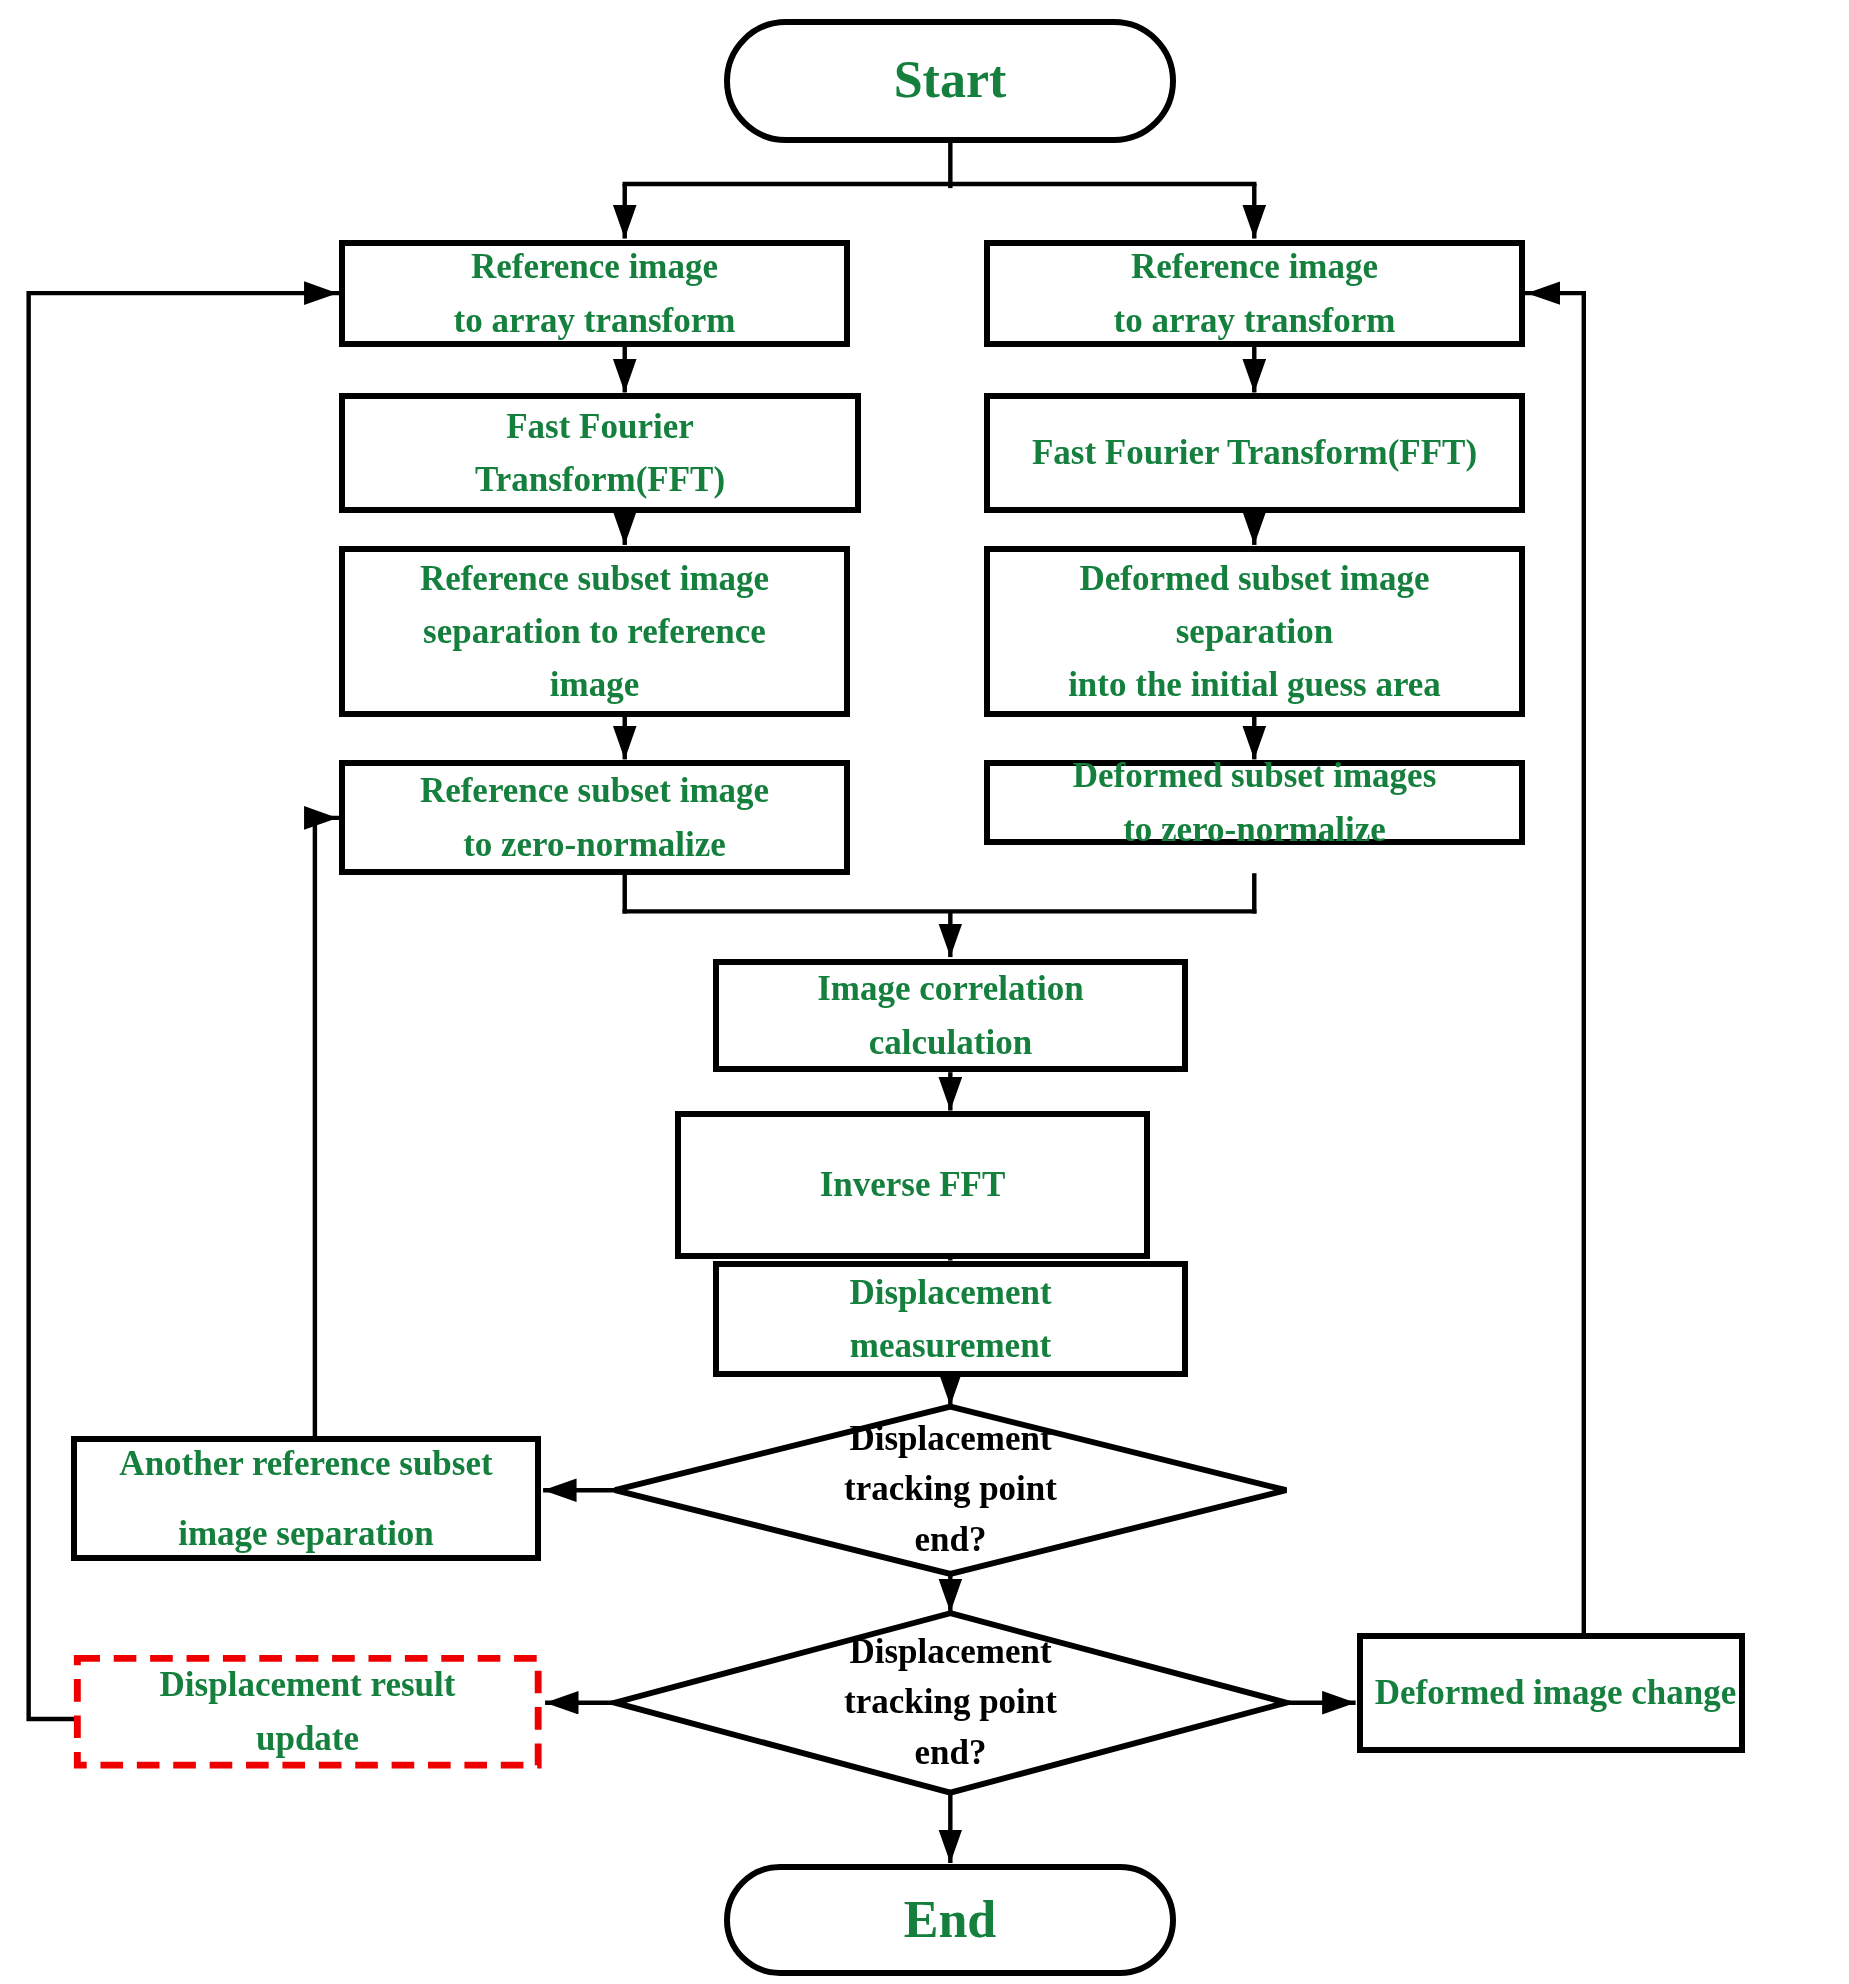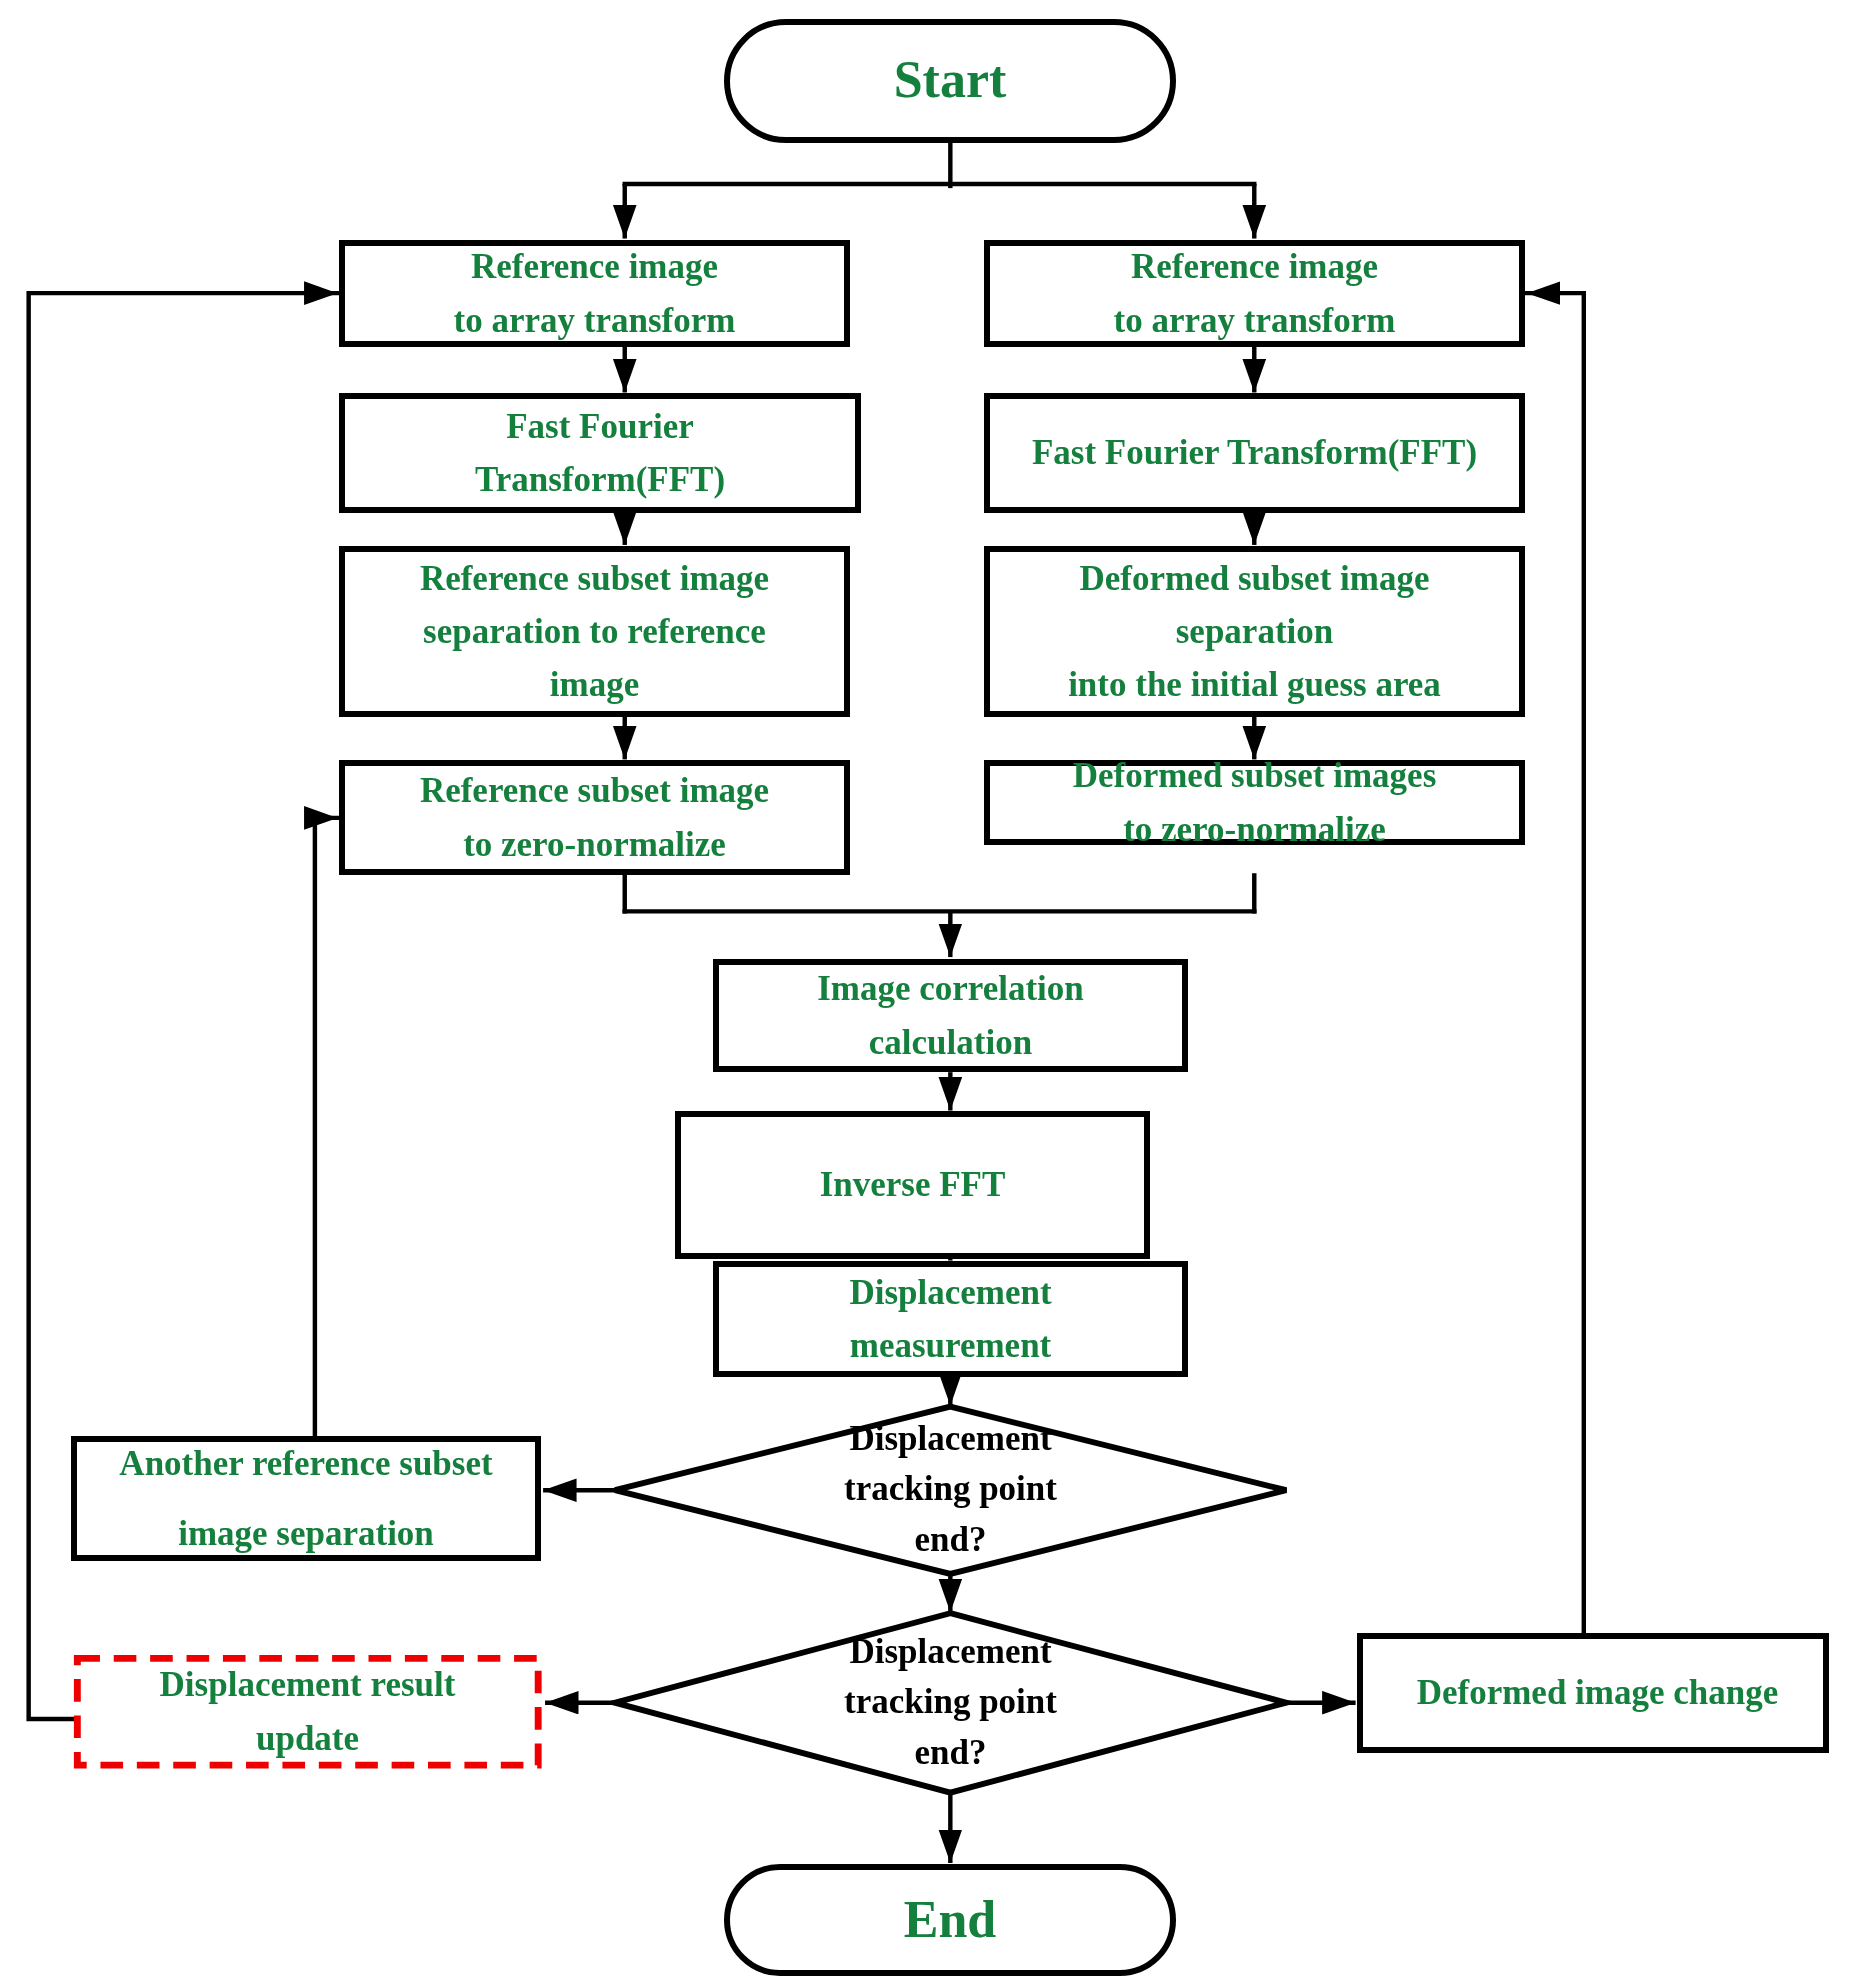--- a/index.html
+++ b/index.html
@@ -156,18 +156,18 @@
   <div class="node" style="left:71px;top:1436px;width:470px;height:125px;gap:17px;">
     <div class="lbl">Another reference subset</div>
     <div class="lbl">image separation</div>
   </div>
 
   <div class="node plain" style="left:74px;top:1655px;width:467px;height:113px;">
     <div class="lbl">Displacement result</div>
     <div class="lbl">update</div>
   </div>
 
-  <div class="node" style="left:1357px;top:1633px;width:472px;height:120px;padding-left:9px;">
+  <div class="node" style="left:1357px;top:1633px;width:388px;height:120px;padding-left:9px;">
     <div class="lbl">Deformed image change</div>
   </div>
 
 </div>
 
 
 </body></html>

